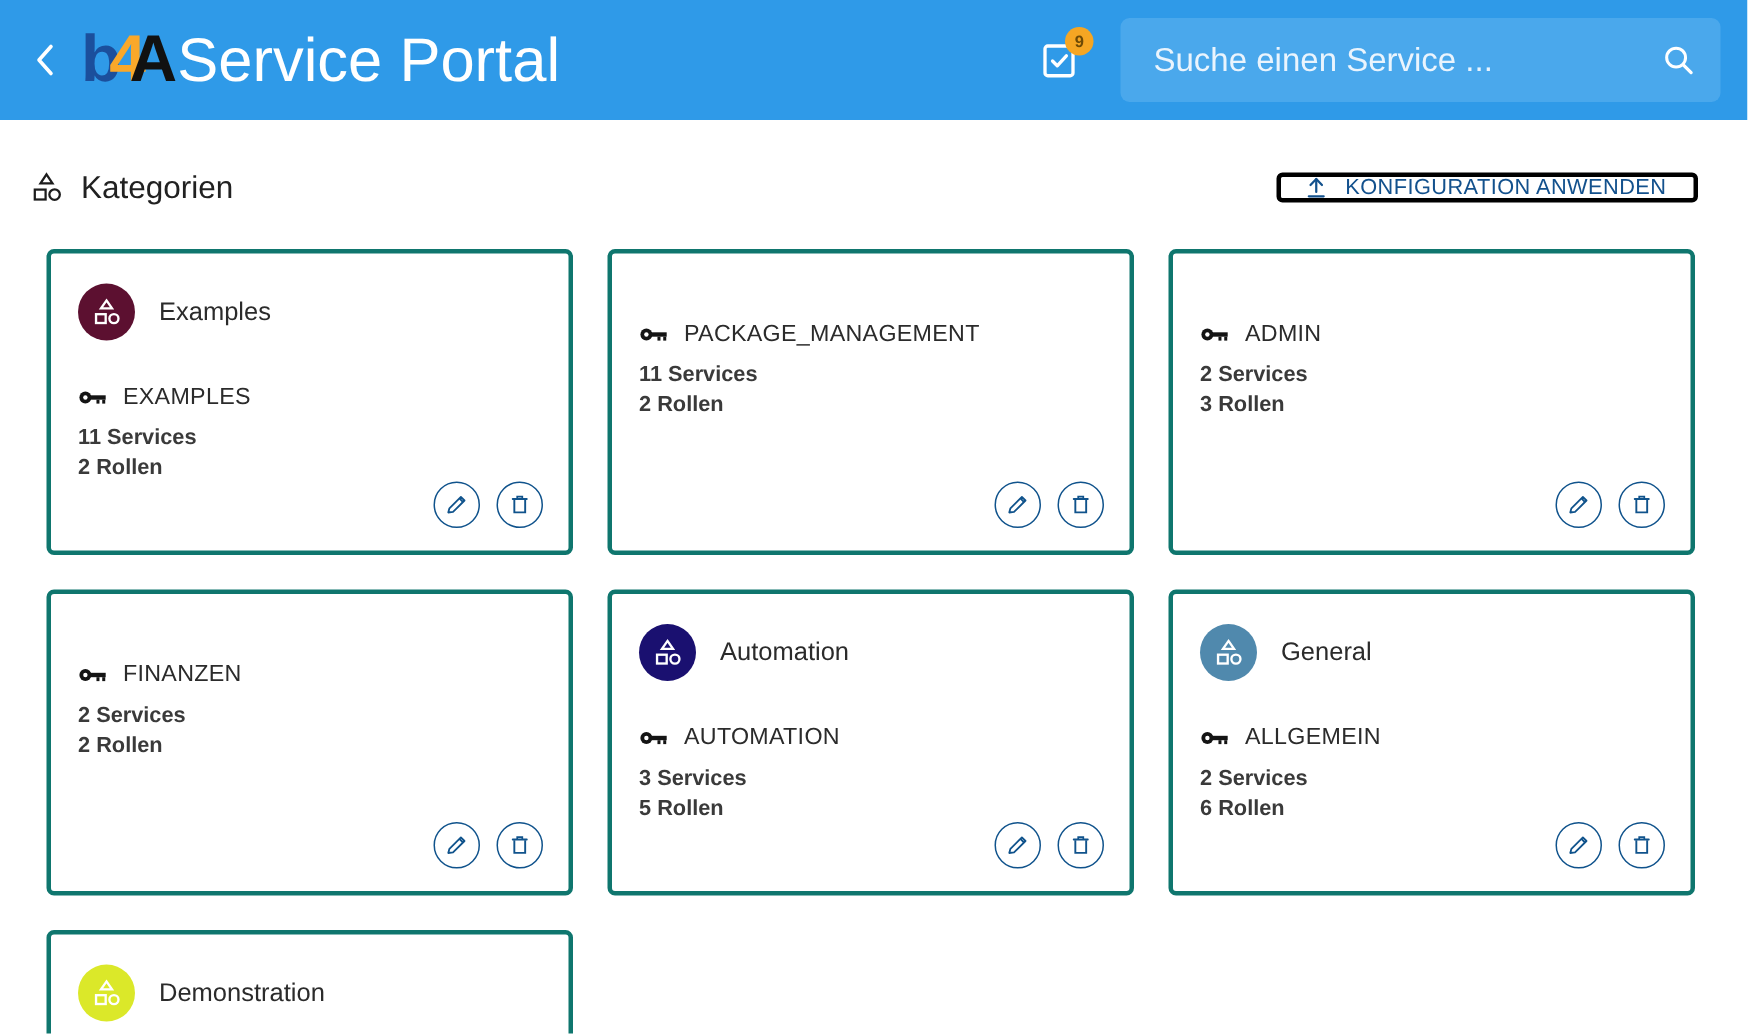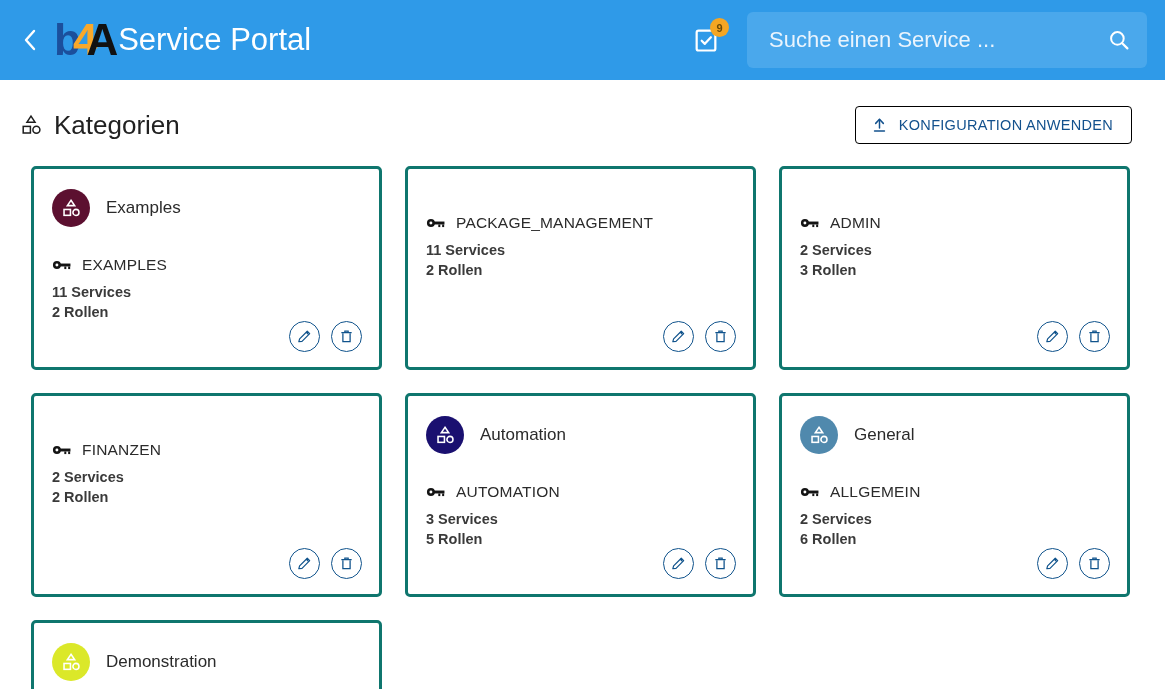--- a/index.html
+++ b/index.html
@@ -41,21 +41,21 @@
     line-height: 1;
     position: relative;
     display: flex;
     align-items: baseline;
   }
   .logo .l-b { color: #1b4f9c; }
   .logo .l-4 { color: #f9a82a; margin-left: -6px; }
   .logo .l-a { color: #111111; margin-left: -9px; }
   .portal-title {
     color: #ffffff;
-    font-size: 31px;
+    font-size: 41px;
     margin-left: 2px;
     white-space: nowrap;
   }
 
   .appbar-spacer { flex: 1 1 auto; }
 
   .tasks-wrap {
     position: relative;
     width: 42px; height: 42px;
     display: flex; align-items: center; justify-content: center;
@@ -99,35 +99,35 @@
 
   
   .titlebar {
     display: flex;
     align-items: center;
     padding: 22px 33px 0 19px;
     height: 68px;
   }
   .cat-title-icon { flex: 0 0 auto; margin-right: 11px; display: flex; align-items: center;}
   .page-title {
-    font-size: 26px;
+    font-size: 21px;
     color: #212121;
     font-weight: normal;
     margin: 0;
     line-height: 1;
   }
   .titlebar-spacer { flex: 1 1 auto; }
   .config-btn {
-    border: 1px solid #000000;
+    border: 3px solid #000000;
     background: #ffffff;
     border-radius: 4px;
     color: #13518d;
     font-size: 14.5px;
     letter-spacing: 0.3px;
-    height: 38px;
+    height: 20px;
     padding: 0 18px 0 15px;
     display: flex;
     align-items: center;
     gap: 11px;
     cursor: pointer;
     font-family: "Liberation Sans", sans-serif;
     white-space: nowrap;
   }
 
   

